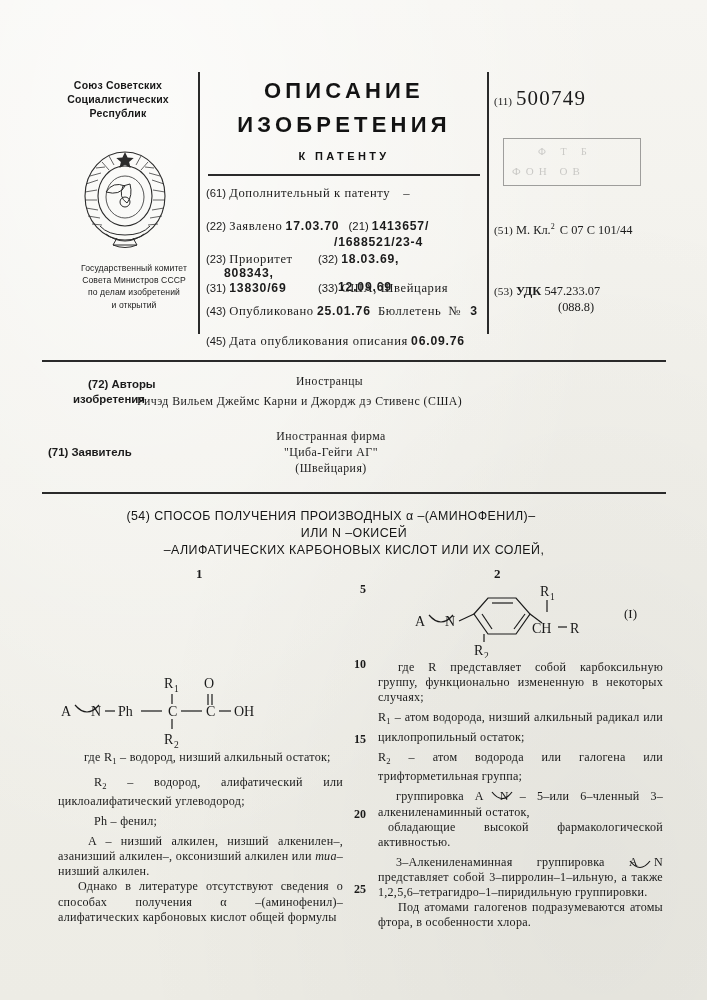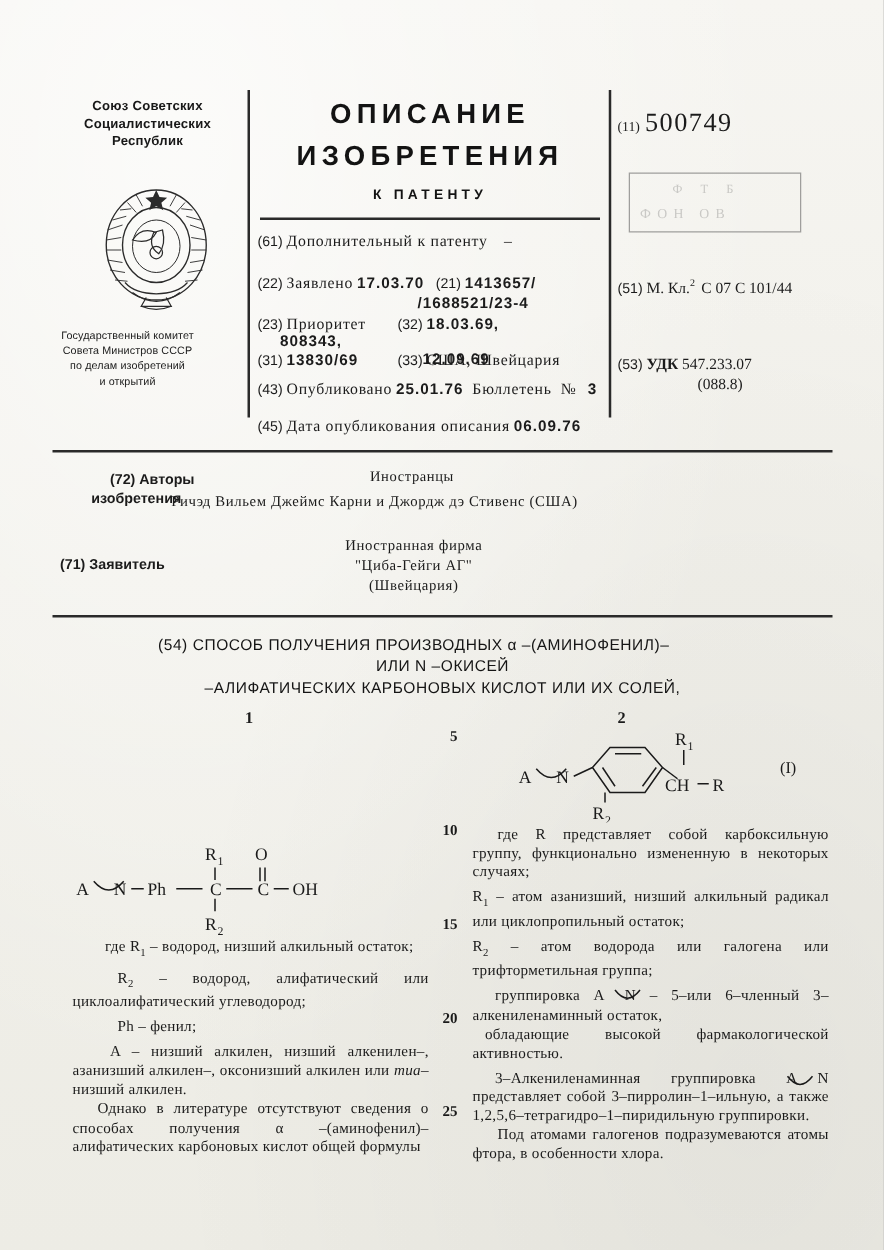--- a/index.html
+++ b/index.html
@@ -41,21 +41,21 @@
     letter-spacing: 0.2px;
     color: #181818;
   }
   .emblem {
     position: absolute;
     left: 76px; top: 140px;
     width: 98px; height: 112px;
   }
   .committee-block {
     position: absolute;
-    left: 20px; top: 262px; width: 164px;
+    left: 52px; top: 262px; width: 164px;
     text-align: center;
     font-family: "Liberation Sans", sans-serif;
     font-size: 8.6px;
     line-height: 12.2px;
     letter-spacing: 0.1px;
     color: #202020;
   }
 
   .vrule {
     position: absolute;
@@ -121,21 +121,21 @@
     color: #555;
     opacity: 0.55;
     white-space: nowrap;
     filter: blur(0.6px);
   }
   .stamp .s1 { left: 34px; top: 7px;  font-size: 10px; letter-spacing: 6px; }
   .stamp .s2 { left: 8px;  top: 26px; font-size: 11px; letter-spacing: 5px; }
 
   .cls { position: absolute; left: 494px; top: 222px; width: 206px; font-size: 12.4px; }
   .cls .row { position: absolute; white-space: nowrap; }
-  .cls .code { font-family: Liberation Sans, sans-serif; font-size: 11.3px; }
+  .cls .code { font-family: Liberation Serif, serif; font-size: 11.3px; }
   .cls sup { font-size: 8px; }
 
   .head-sep {
     position: absolute;
     left: 42px; top: 360px; width: 624px; height: 2px;
     background: #2a2a2a;
   }
 
   
   .meta { position: absolute; left: 0; top: 372px; width: 707px; height: 112px; font-size: 12.2px; }
@@ -480,21 +480,21 @@
 
     <div class="col right" style="top:660px;">
       <p style="text-indent:20px;">
         <span>где</span>
         <span>R</span>
         <span>представляет собой карбоксильную группу, функционально измененную в некоторых случаях;</span>
       </p>
       <div class="gap"></div>
       <p>
         <span>R</span><sub>1</sub>
-        <span>– атом азанизший, низший алкильный радикал или циклопропильный остаток;</span>
+        <span>– атом водорода, низший алкильный радикал или циклопропильный остаток;</span>
       </p>
       <div class="gap"></div>
       <p>
         <span>R</span><sub>2</sub>
         <span>– атом водорода или галогена или трифторметильная группа;</span>
       </p>
       <div class="gap"></div>
       <p style="text-indent:18px;">
         <span>группировка</span>
         <span>A</span><span style="display:inline-block;width:16px;"></span><span>N</span>

